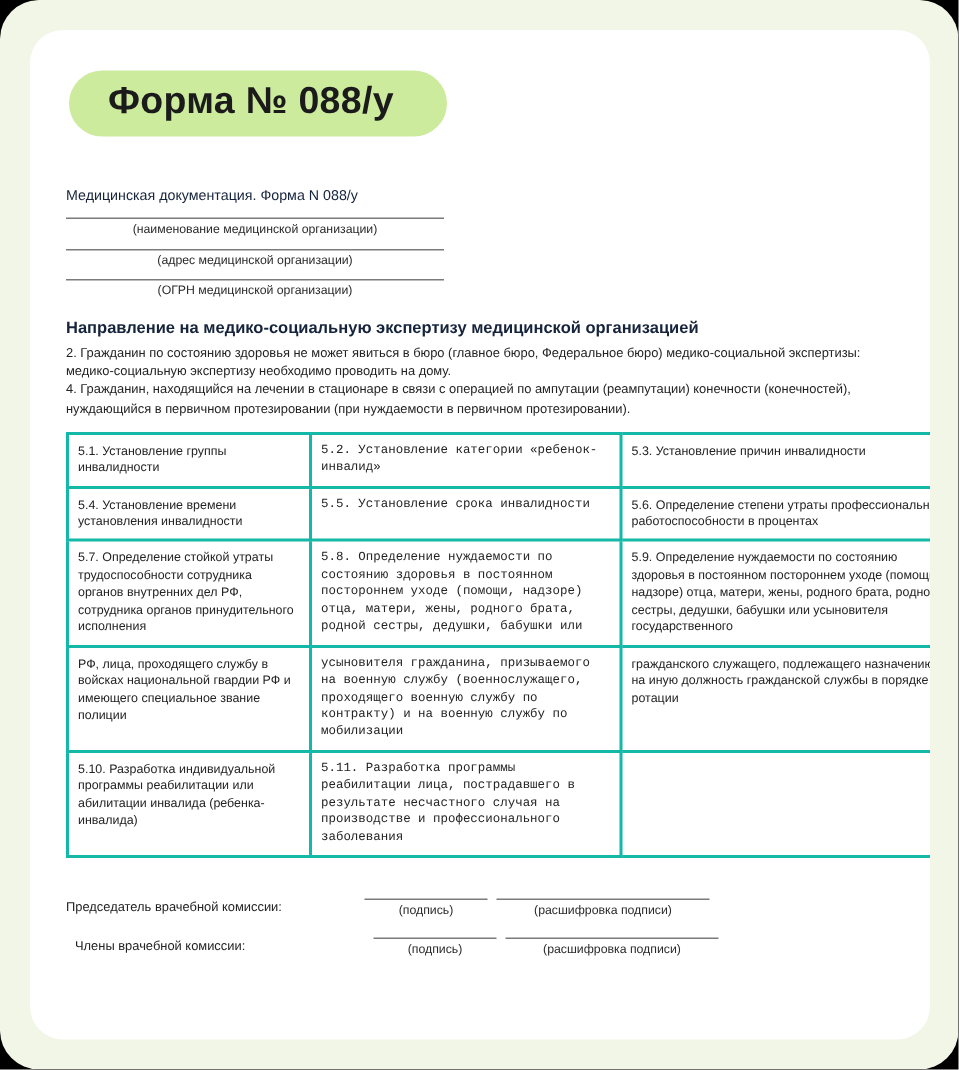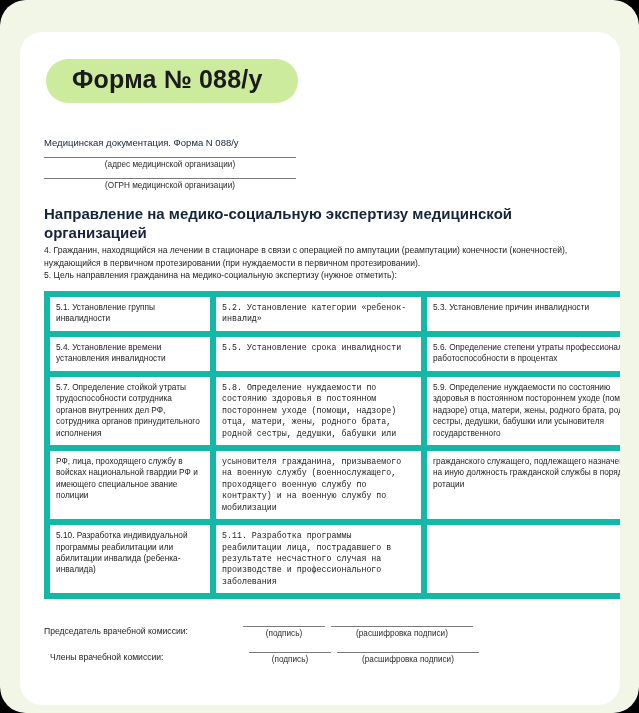--- a/index.html
+++ b/index.html
@@ -32,21 +32,21 @@
     width: 639px;
     height: 713px;
     background: #f2f6e6;
     border-radius: 24px;
   }
 
   
   #doc-card {
     position: absolute;
     left: 20px;
-    top: 32px;
+    top: 20px;
     width: 600px;
     height: 673px;
     background: #ffffff;
     border-radius: 22px;
     overflow: hidden;
   }
 
   
   #title-badge {
     position: absolute;
@@ -95,21 +95,21 @@
   }
   .blank-caption {
     font-size: 8.2px;
     color: #2a2a2a;
     text-align: center;
     padding-top: 2px;
     line-height: 1.25;
   }
 
   .section-heading {
-    font-size: 15px;
+    font-size: 11px;
     font-weight: 700;
     color: #15233b;
     margin: 14px 0 2px 0;
     line-height: 1.25;
   }
 
   .para {
     font-size: 8.6px;
     color: #232323;
     line-height: 1.42;
@@ -118,21 +118,21 @@
   }
 
   
   #form-table {
     margin-top: 10px;
     width: 551px;
     border-collapse: collapse;
     table-layout: fixed;
   }
   #form-table td {
-    border: 6px solid #14b8a6;
+    border: 2px solid #14b8a6;
     vertical-align: top;
     padding: 5px 6px 6px 6px;
     font-size: 8.3px;
     line-height: 1.38;
     color: #232323;
   }
   #form-table td.col1 { width: 148px; }
   #form-table td.col2 { width: 193px; font-family: Liberation Mono, monospace; }
   #form-table td.col3 { width: 210px; }
 
@@ -184,35 +184,39 @@
   <div id="doc-card">
 
     <div id="title-badge">
       <span class="badge-text">Форма № 088/у</span>
     </div>
 
     <div id="doc-body">
 
       <div class="doc-subtitle">Медицинская документация. Форма N 088/у</div>
 
+      <div class="blank-block">
+        <div class="blank-rule"></div>
+        <div class="blank-caption">(наименование медицинской организации)</div>
+      </div>
 
       <div class="blank-block">
         <div class="blank-rule"></div>
         <div class="blank-caption">(адрес медицинской организации)</div>
       </div>
 
       <div class="blank-block">
         <div class="blank-rule"></div>
         <div class="blank-caption">(ОГРН медицинской организации)</div>
       </div>
 
       <div class="section-heading">Направление на медико-социальную экспертизу медицинской организацией</div>
 
+      <p class="para">2. Гражданин по состоянию здоровья не может явиться в бюро (главное бюро, Федеральное бюро) медико-социальной экспертизы: медико-социальную экспертизу необходимо проводить на дому.</p>
       <p class="para">4. Гражданин, находящийся на лечении в стационаре в связи с операцией по ампутации (реампутации) конечности (конечностей), нуждающийся в первичном протезировании (при нуждаемости в первичном протезировании).</p>
-      <p class="para">5. Цель направления гражданина на медико-социальную экспертизу (нужное отметить):</p>
 
       <table id="form-table">
         <tbody>
           <tr>
             <td class="col1">5.1. Установление группы инвалидности</td>
             <td class="col2">5.2. Установление категории «ребенок-инвалид»</td>
             <td class="col3">5.3. Установление причин инвалидности</td>
           </tr>
           <tr>
             <td class="col1">5.4. Установление времени установления инвалидности</td>

